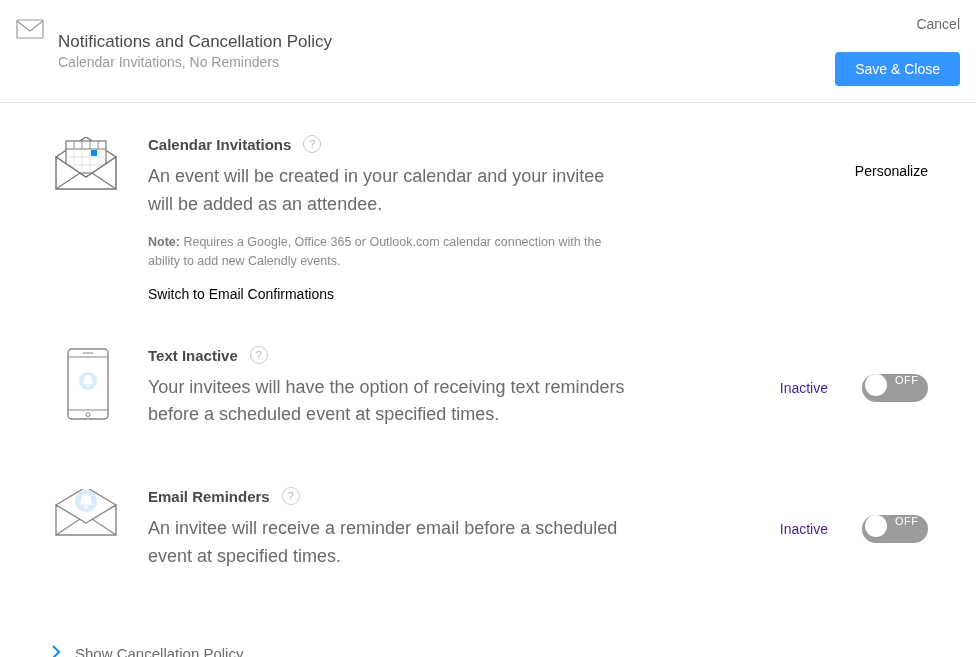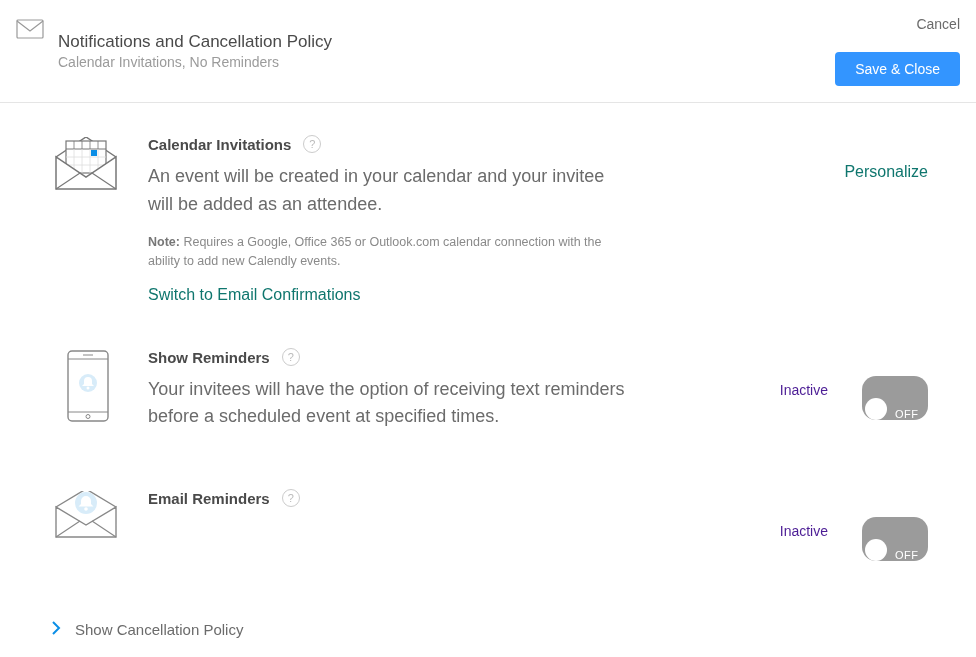--- a/index.html
+++ b/index.html
@@ -110,46 +110,46 @@
     .section-note {
       font-size: 12.5px;
       color: #8a8a8a;
       line-height: 1.55;
       margin-bottom: 14px;
     }
     .section-note b {
       color: #777;
     }
     .link {
-      color: #0f766e;
-      font-size: 16px;
+      color: #000000;
+      font-size: 14px;
       text-decoration: none;
       cursor: pointer;
     }
     .section-controls {
       display: flex;
       align-items: flex-start;
       gap: 34px;
       margin-left: auto;
       padding-top: 28px;
     }
     .status-text {
       font-size: 14px;
       color: #4c1d95;
       padding-top: 6px;
     }
     .toggle {
       width: 66px;
-      height: 44px;
+      height: 28px;
       background: #9b9b9b;
       border-radius: 14px;
       position: relative;
       cursor: pointer;
       display: flex;
-      align-items: flex-end;
+      align-items: flex-start;
       padding: 0;
     }
     .toggle-knob {
       width: 22px;
       height: 22px;
       background: #fff;
       border-radius: 50%;
       margin-left: 3px;
     }
     .toggle-label {
@@ -248,21 +248,21 @@
         <line x1="1" y1="62" x2="41" y2="62" stroke="#888" stroke-width="1"></line>
         <circle cx="21" cy="66.5" r="2" fill="none" stroke="#888" stroke-width="1"></circle>
         <line x1="16" y1="5" x2="26" y2="5" stroke="#888" stroke-width="1"></line>
         <circle cx="21" cy="33" r="9" fill="#d8ecf9"></circle>
         <path d="M21 27 a4 4 0 0 1 4 4 v3 l2 2 h-12 l2-2 v-3 a4 4 0 0 1 4-4 z" fill="#fff"></path>
         <circle cx="21" cy="38" r="1.5" fill="#fff"></circle>
       </svg>
     </div>
     <div class="section-body">
       <div class="section-heading">
-        <span class="section-title">Show Reminders</span>
+        <span class="section-title">Text Inactive</span>
         <span class="help-icon">?</span>
       </div>
       <div class="section-desc">Your invitees will have the option of receiving text reminders before a scheduled event at specified times.</div>
     </div>
     <div class="section-controls">
       <span class="status-text">Inactive</span>
       <div class="toggle">
         <div class="toggle-knob"></div>
         <span class="toggle-label">OFF</span>
       </div>
@@ -279,20 +279,21 @@
         <path d="M4,16 L4,46 L64,46 L64,16 L34,34 Z" fill="#fff" stroke="#888" stroke-width="1.4"></path>
         <line x1="4" y1="46" x2="28" y2="30" stroke="#888" stroke-width="1.2"></line>
         <line x1="64" y1="46" x2="40" y2="30" stroke="#888" stroke-width="1.2"></line>
       </svg>
     </div>
     <div class="section-body">
       <div class="section-heading">
         <span class="section-title">Email Reminders</span>
         <span class="help-icon">?</span>
       </div>
+      <div class="section-desc">An invitee will receive a reminder email before a scheduled event at specified times.</div>
     </div>
     <div class="section-controls">
       <span class="status-text">Inactive</span>
       <div class="toggle">
         <div class="toggle-knob"></div>
         <span class="toggle-label">OFF</span>
       </div>
     </div>
   </div>
 

